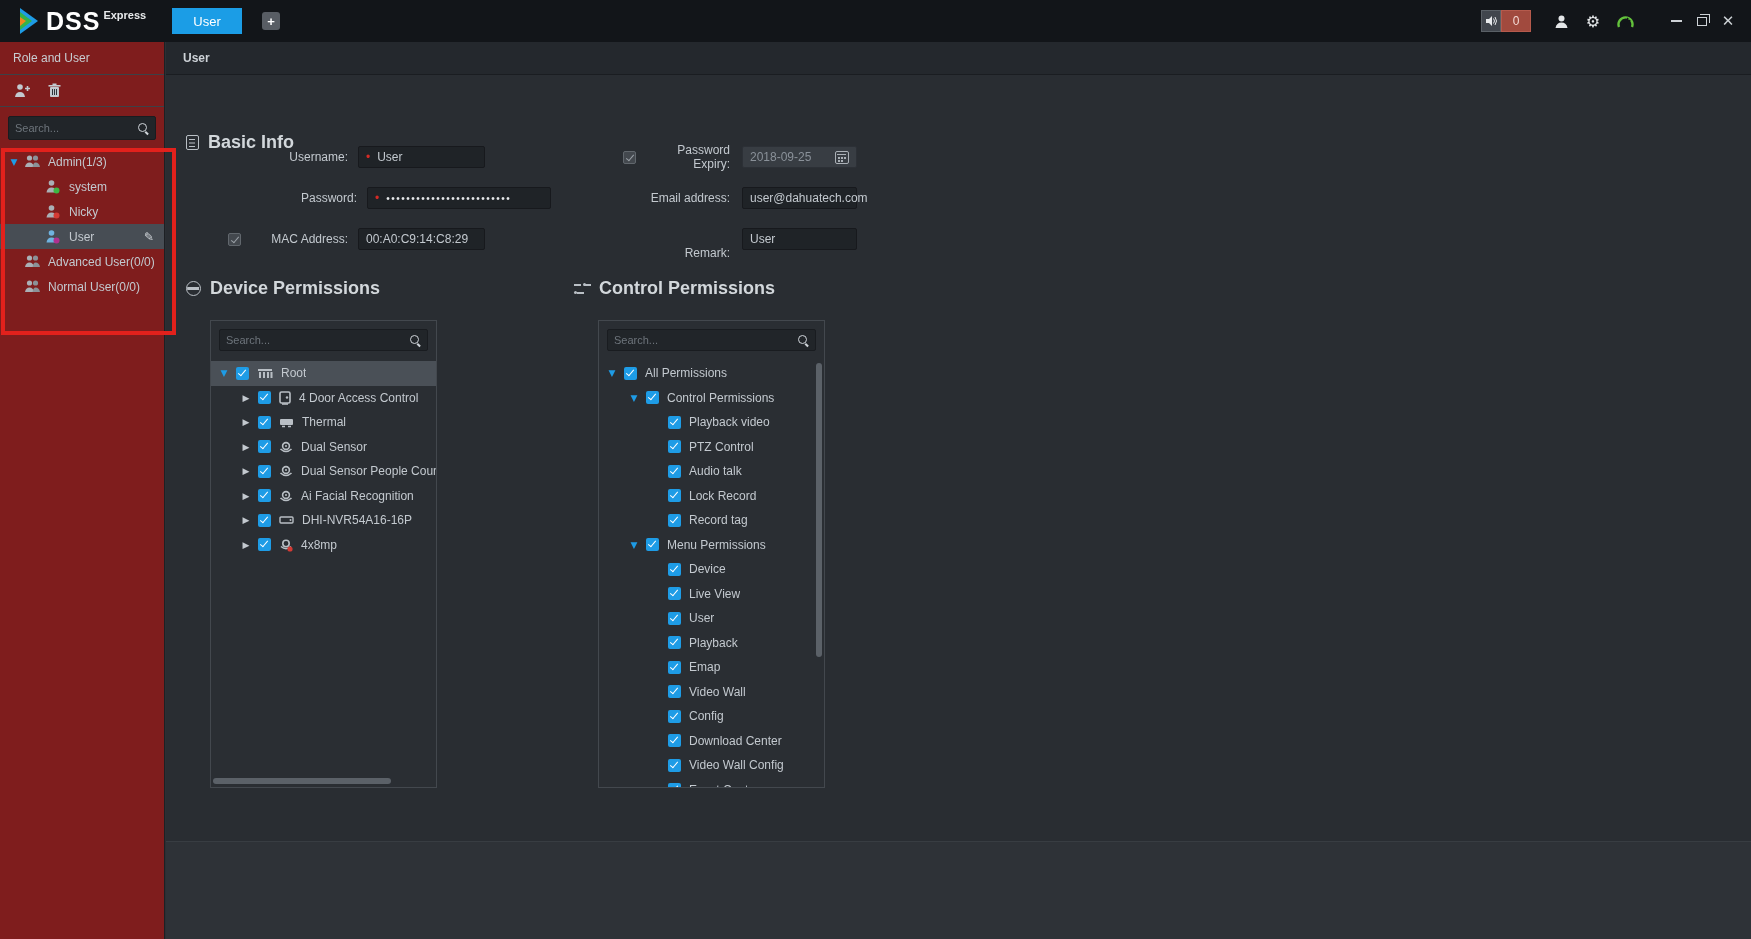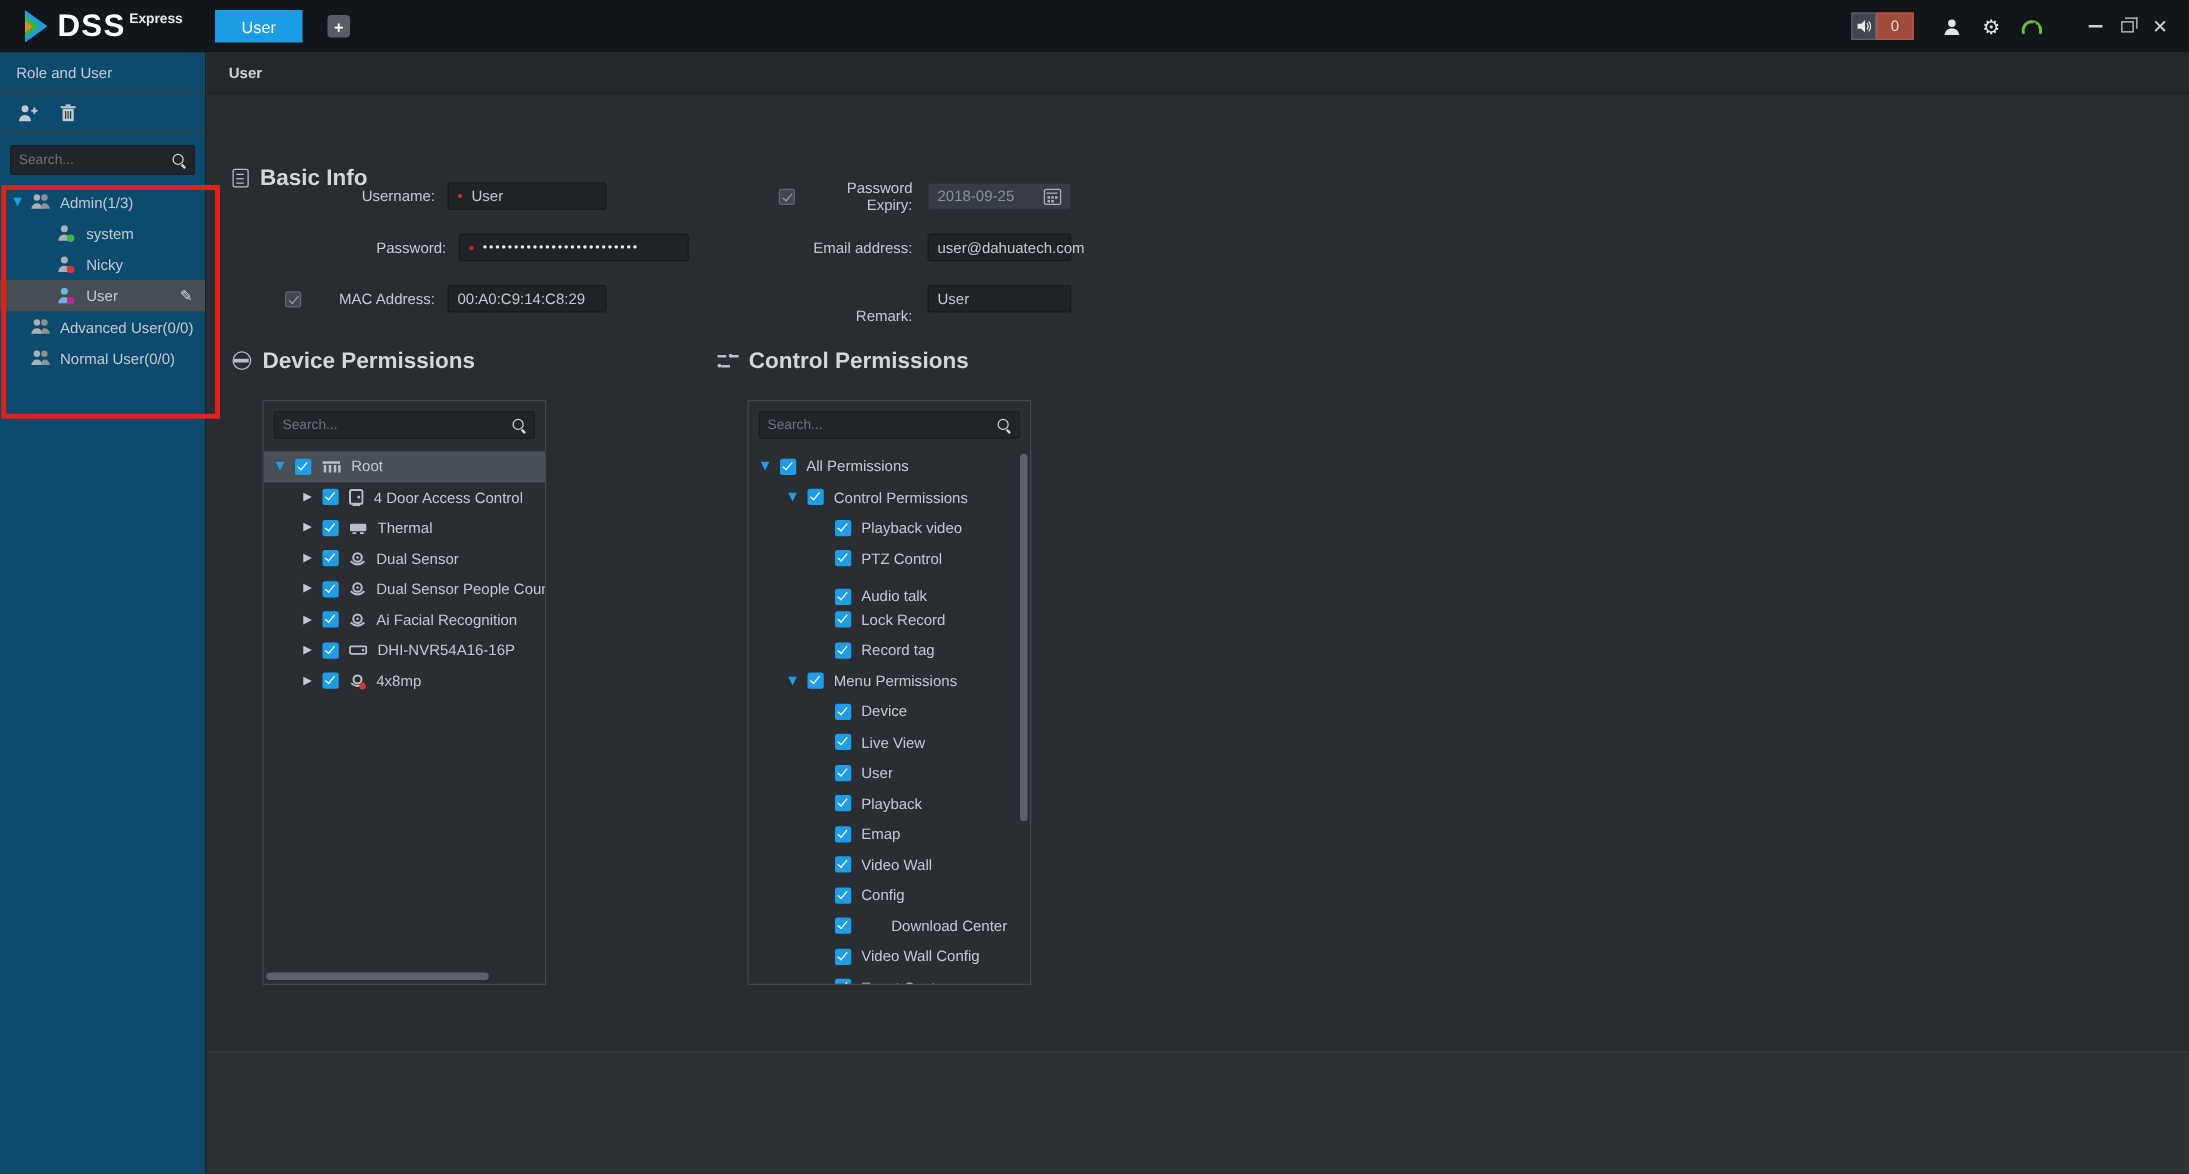--- a/index.html
+++ b/index.html
@@ -32,21 +32,21 @@
   .winbtns { display:flex; align-items:center; margin-left:22px; margin-right:10px; }
   .winbtn { width:26px; height:26px; display:flex; align-items:center; justify-content:center;
             color:#cdd2d6; cursor:pointer; }
   .min-glyph { width:11px; height:2px; background:#cdd2d6; }
   .restore-glyph { position:relative; width:10px; height:9px; border:1px solid #cdd2d6; }
   .restore-glyph::before { content:""; position:absolute; left:2px; top:-4px; width:9px; height:8px;
             border:1px solid #cdd2d6; border-bottom:none; border-left:none; }
   .close-glyph { font-size:15px; color:#cdd2d6; line-height:15px; }
 
   
-  .sidebar { position:absolute; left:0; top:42px; width:165px; height:897px; background:#0c4a6e;
+  .sidebar { position:absolute; left:0; top:42px; width:165px; height:897px; background:#7f1d1d;
              border-right:1px solid #1d2024; }
   .sb-header { height:33px; line-height:33px; padding-left:13px; color:#c8cdd2; font-size:12px;
                border-bottom:1px solid #3c4147; }
   .sb-toolbar { height:32px; display:flex; align-items:center; padding-left:13px;
                 border-bottom:1px solid #3c4147; }
   .sb-tool { width:18px; height:18px; margin-right:14px; display:flex; align-items:center;
              justify-content:center; cursor:pointer; }
   .sb-search { margin:9px 8px; height:24px; background:#212529; border:1px solid #191c20;
                border-radius:2px; display:flex; align-items:center; padding:0 6px; }
   .sb-search input, .p-search input { flex:1; background:transparent; border:none; outline:none;
@@ -463,21 +463,21 @@
         <span class="tlabel">Control Permissions</span>
       </div>
       <div class="trow" style="top:89px; padding-left:69px;text-align:right;">
         <span class="cbx blue tcb"></span>
         <span class="tlabel">Playback video</span>
       </div>
       <div class="trow" style="top:113.5px; padding-left:69px;">
         <span class="cbx blue tcb"></span>
         <span class="tlabel">PTZ Control</span>
       </div>
-      <div class="trow" style="top:138px; padding-left:69px;align-items:flex-end;">
+      <div class="trow" style="top:138px; padding-left:69px;">
         <span class="cbx blue tcb"></span>
         <span class="tlabel">Audio talk</span>
       </div>
       <div class="trow" style="top:162.5px; padding-left:69px;">
         <span class="cbx blue tcb"></span>
         <span class="tlabel">Lock Record</span>
       </div>
       <div class="trow" style="top:187px; padding-left:69px;">
         <span class="cbx blue tcb"></span>
         <span class="tlabel">Record tag</span>
@@ -508,21 +508,21 @@
         <span class="tlabel">Emap</span>
       </div>
       <div class="trow" style="top:358.5px; padding-left:69px;">
         <span class="cbx blue tcb"></span>
         <span class="tlabel">Video Wall</span>
       </div>
       <div class="trow" style="top:383px; padding-left:69px;">
         <span class="cbx blue tcb"></span>
         <span class="tlabel">Config</span>
       </div>
-      <div class="trow" style="top:407.5px; padding-left:69px;gap:24px;">
+      <div class="trow" style="top:407.5px; padding-left:69px;">
         <span class="cbx blue tcb"></span>
         <span class="tlabel">Download Center</span>
       </div>
       <div class="trow" style="top:432px; padding-left:69px;">
         <span class="cbx blue tcb"></span>
         <span class="tlabel">Video Wall Config</span>
       </div>
       <div class="trow" style="top:456.5px; padding-left:69px;">
         <span class="cbx blue tcb"></span>
         <span class="tlabel">Event Center</span>

